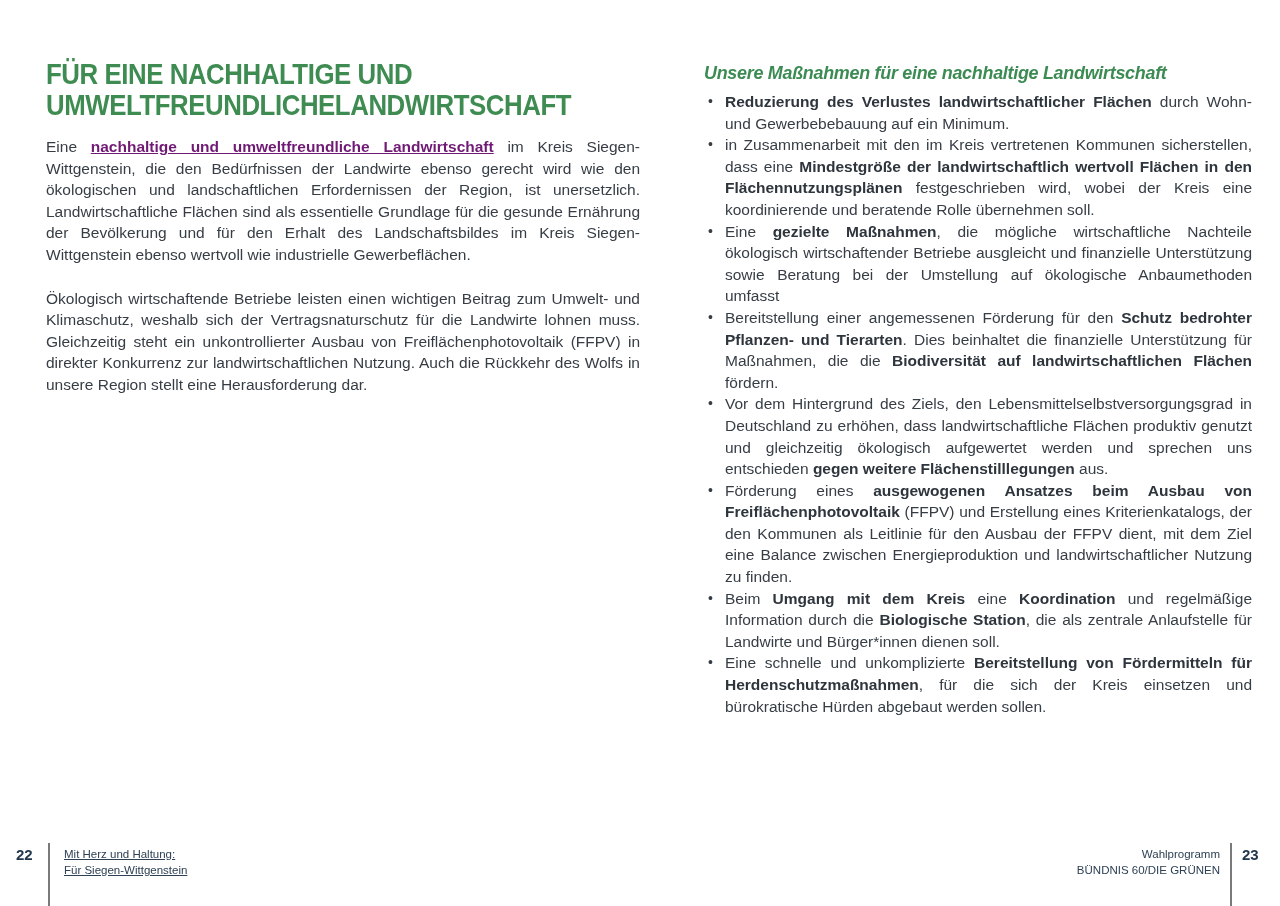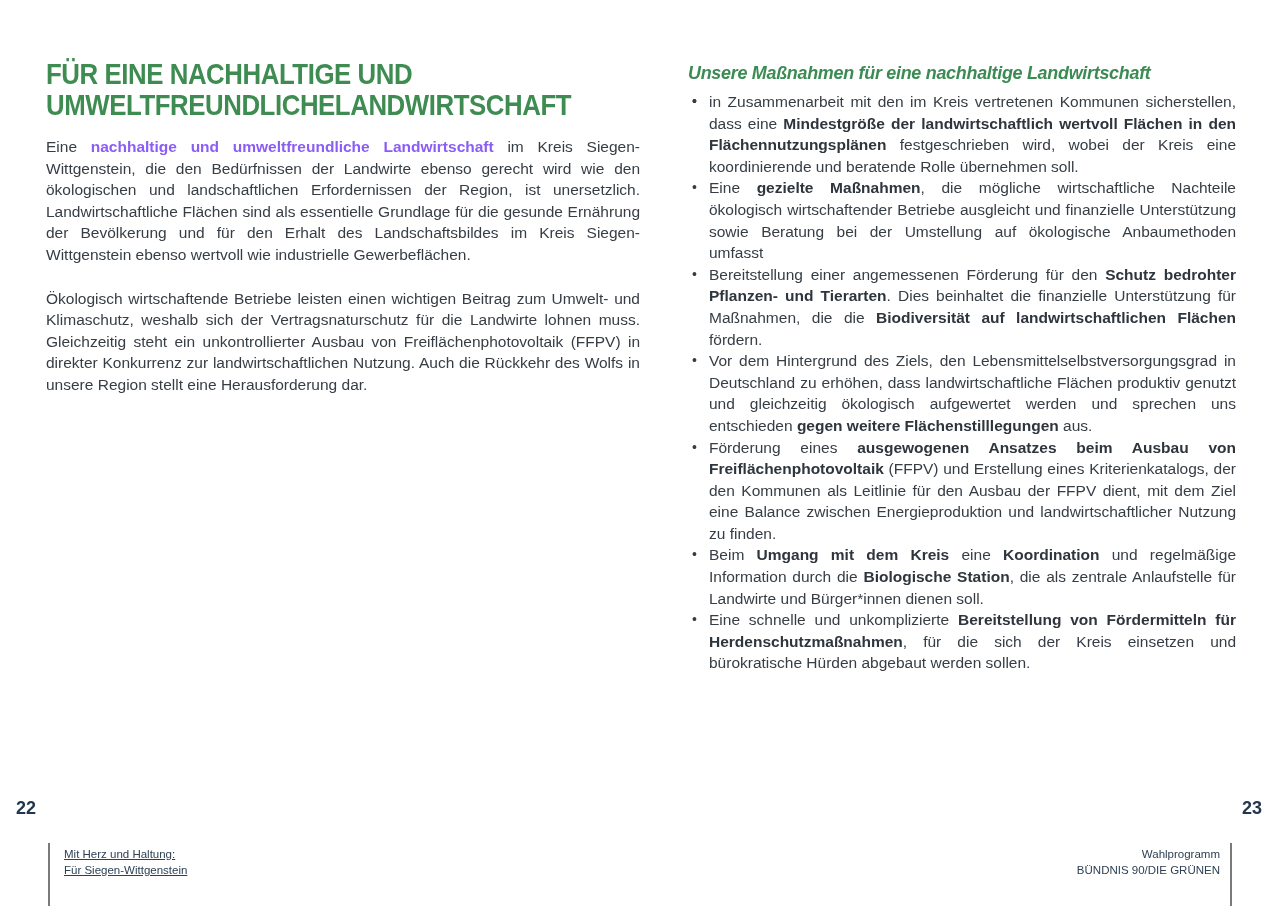--- a/index.html
+++ b/index.html
@@ -15,41 +15,41 @@
   .headline{
     color:#3e8c52;font-weight:800;font-size:30px;line-height:31px;
     letter-spacing:-0.5px;text-transform:uppercase;
     transform:scaleX(0.86);transform-origin:0 0;white-space:nowrap;
   }
   .body-copy{
     margin-top:16px;color:#363d45;font-size:15.5px;line-height:21.6px;
     text-align:justify;hyphens:manual;
   }
   .body-copy p{margin:0 0 22px 0;}
-  .body-copy b{font-weight:700;color:#8b5cf6;}
+  .body-copy b{font-weight:700;color:#701a75;text-decoration:underline;}
 
   
-  .col-right{position:absolute;left:688px;top:62px;width:548px;}
+  .col-right{position:absolute;left:704px;top:62px;width:548px;}
   .section-title{
     color:#3b8b53;font-weight:700;font-style:italic;font-size:18.5px;
     line-height:22px;letter-spacing:-0.3px;margin:0 0 7px 0;
     transform:scaleX(0.97);transform-origin:0 0;white-space:nowrap;
   }
   .measures{list-style:none;margin:0;padding:0;color:#363d45;
     font-size:15.5px;line-height:21.6px;}
   .measures li{position:relative;padding-left:21px;text-align:justify;hyphens:manual;}
   .measures .bullet{position:absolute;left:4px;top:0;color:#363d45;font-size:14px;}
   .measures b{font-weight:700;color:#2e353d;}
 
   
   .footer-rule{position:absolute;top:843px;bottom:0;width:1.5px;background:#7a7a7a;}
   .rule-left{left:48px;}
   .rule-right{left:1230px;}
   .pagenum{
-    position:absolute;top:798px;color:#22374b;font-weight:700;font-size:18px;
+    position:absolute;top:846px;color:#22374b;font-weight:700;font-size:15px;
   }
   .pagenum-left{left:16px;}
   .pagenum-right{left:1242px;}
   .footer-caption{
     position:absolute;top:847px;color:#2e4154;font-size:11.5px;line-height:15.5px;
   }
   .caption-left{left:64px;text-align:left;text-decoration:underline;}
   .caption-right{right:60px;text-align:right;}
 </style>
 </head>
@@ -67,20 +67,21 @@
     </div>
   </div>
 
   <div class="col-right">
     <h2 class="section-title">Unsere Maßnahmen für eine nachhaltige Landwirtschaft</h2>
 
     <ul class="measures">
 
     <li>
           <span class="bullet">•</span>
+          <span class="m-text"><b>Reduzierung des Verlustes landwirtschaftlicher Flächen</b> durch Wohn- und Gewerbe­bebauung auf ein Minimum.</span>
         </li>
         <li>
           <span class="bullet">•</span>
           <span class="m-text">in Zusammenarbeit mit den im Kreis vertretenen Kommunen sicherstellen, dass eine <b>Mindestgröße der landwirtschaftlich wertvoll Flächen in den Flächennutzungsplä­nen</b> festgeschrieben wird, wobei der Kreis eine koordinierende und beratende Rolle übernehmen soll.</span>
         </li>
         <li>
           <span class="bullet">•</span>
           <span class="m-text">Eine <b>gezielte Maßnahmen</b>, die mögliche wirtschaftliche Nachteile ökologisch wirt­schaftender Betriebe ausgleicht und finanzielle Unterstützung sowie Beratung bei der Umstellung auf ökologische Anbaumethoden umfasst</span>
         </li>
         <li>
@@ -108,18 +109,18 @@
 
   <div class="pagenum pagenum-left">22</div>
   <div class="footer-rule rule-left"></div>
   <div class="footer-caption caption-left">
     <div>Mit Herz und Haltung:</div>
     <div>Für Siegen-Wittgenstein</div>
   </div>
 
   <div class="footer-caption caption-right">
     <div>Wahlprogramm</div>
-    <div>BÜNDNIS 90/DIE GRÜNEN</div>
+    <div>BÜNDNIS 60/DIE GRÜNEN</div>
   </div>
   <div class="footer-rule rule-right"></div>
   <div class="pagenum pagenum-right">23</div>
 
 </div>
 
 </body></html>

